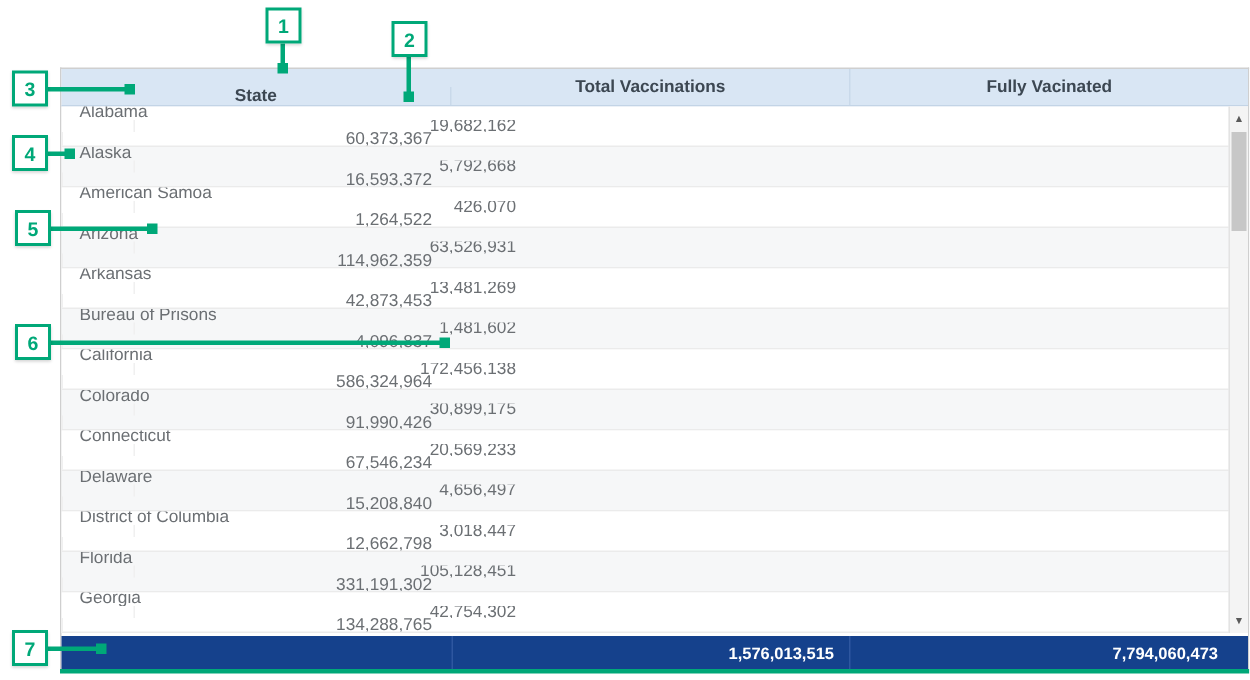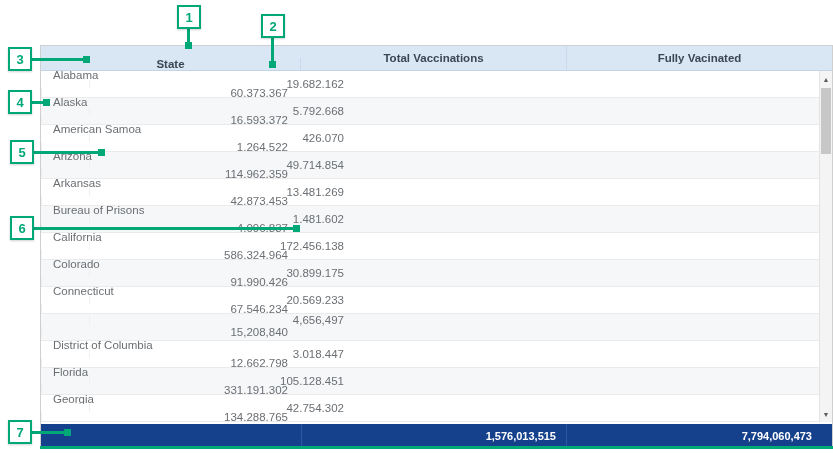--- a/index.html
+++ b/index.html
@@ -109,21 +109,21 @@
         <div class="cell c-fully">5,792,668</div>
         <div class="cell c-total">16,593,372</div>
       </div>
       <div class="row">
         <div class="cell c-state">American Samoa</div>
         <div class="cell c-fully">426,070</div>
         <div class="cell c-total">1,264,522</div>
       </div>
       <div class="row">
         <div class="cell c-state">Arizona</div>
-        <div class="cell c-fully">49,714,854</div>
+        <div class="cell c-fully">63,526,931</div>
         <div class="cell c-total">114,962,359</div>
       </div>
       <div class="row">
         <div class="cell c-state">Arkansas</div>
         <div class="cell c-fully">13,481,269</div>
         <div class="cell c-total">42,873,453</div>
       </div>
       <div class="row">
         <div class="cell c-state">Bureau of Prisons</div>
         <div class="cell c-fully">1,481,602</div>
@@ -138,20 +138,21 @@
         <div class="cell c-state">Colorado</div>
         <div class="cell c-fully">30,899,175</div>
         <div class="cell c-total">91,990,426</div>
       </div>
       <div class="row">
         <div class="cell c-state">Connecticut</div>
         <div class="cell c-fully">20,569,233</div>
         <div class="cell c-total">67,546,234</div>
       </div>
       <div class="row">
+        <div class="cell c-state">Delaware</div>
         <div class="cell c-fully">4,656,497</div>
         <div class="cell c-total">15,208,840</div>
       </div>
       <div class="row">
         <div class="cell c-state">District of Columbia</div>
         <div class="cell c-fully">3,018,447</div>
         <div class="cell c-total">12,662,798</div>
       </div>
       <div class="row">
         <div class="cell c-state">Florida</div>

